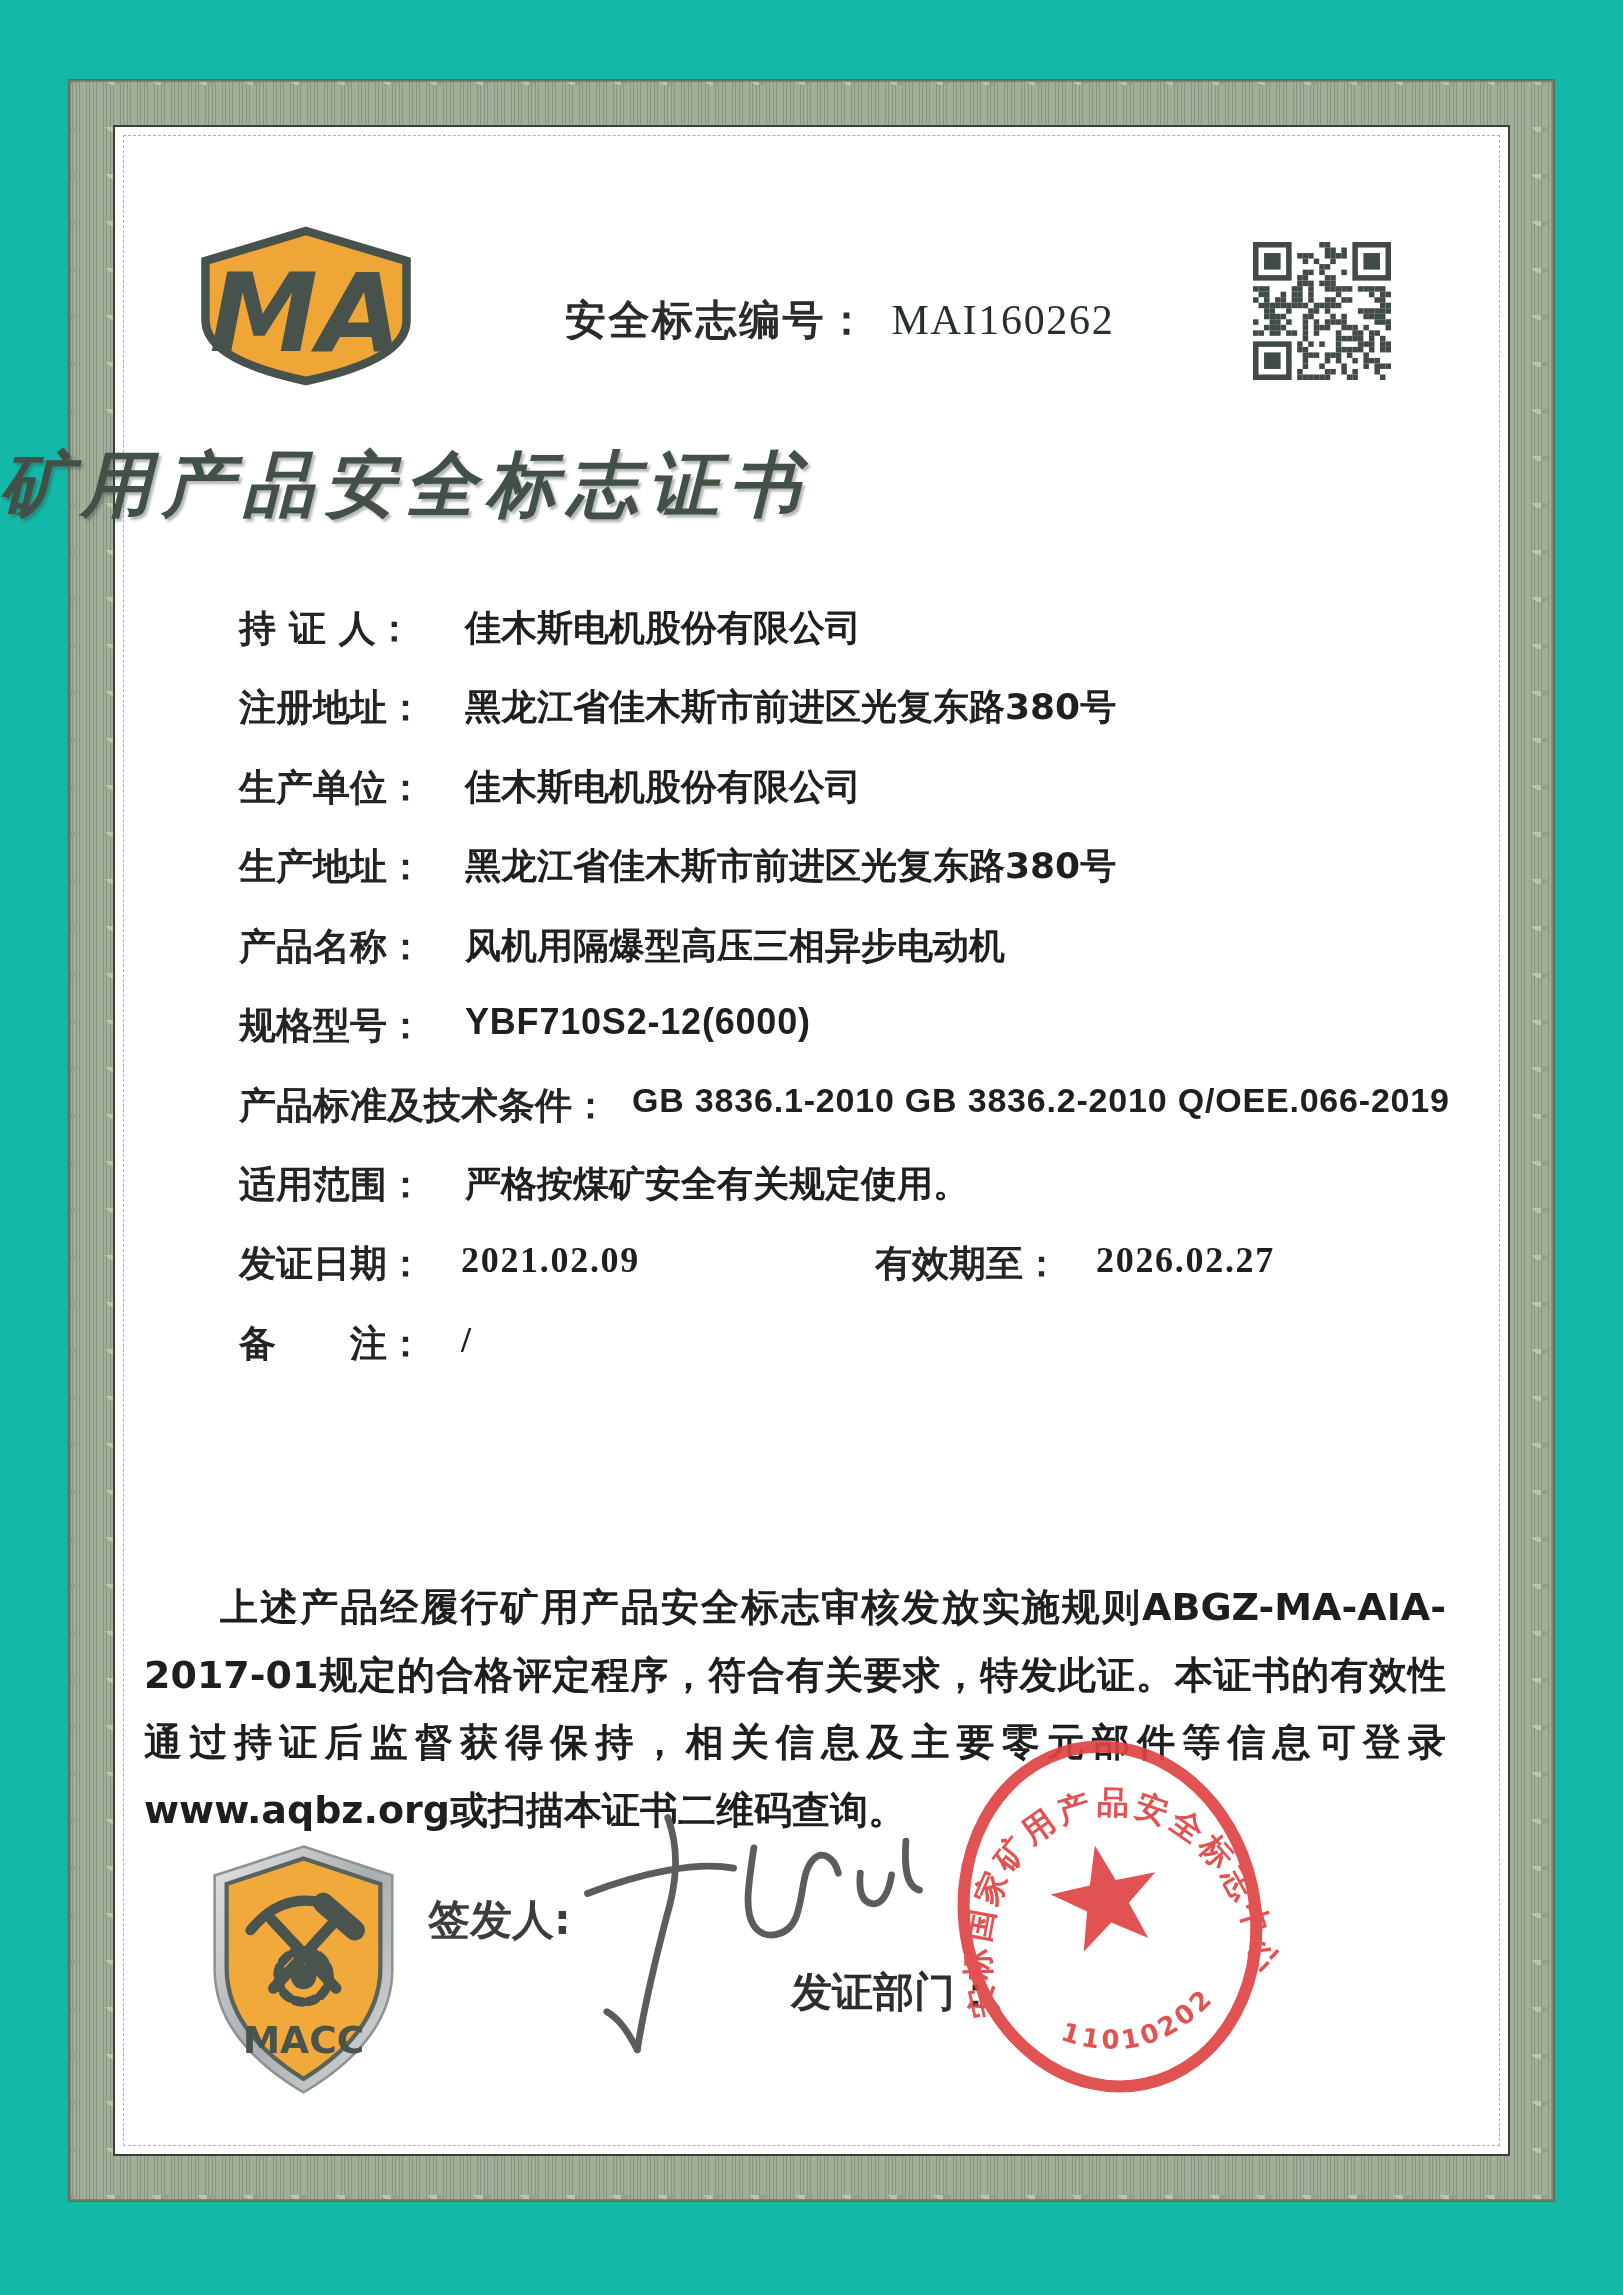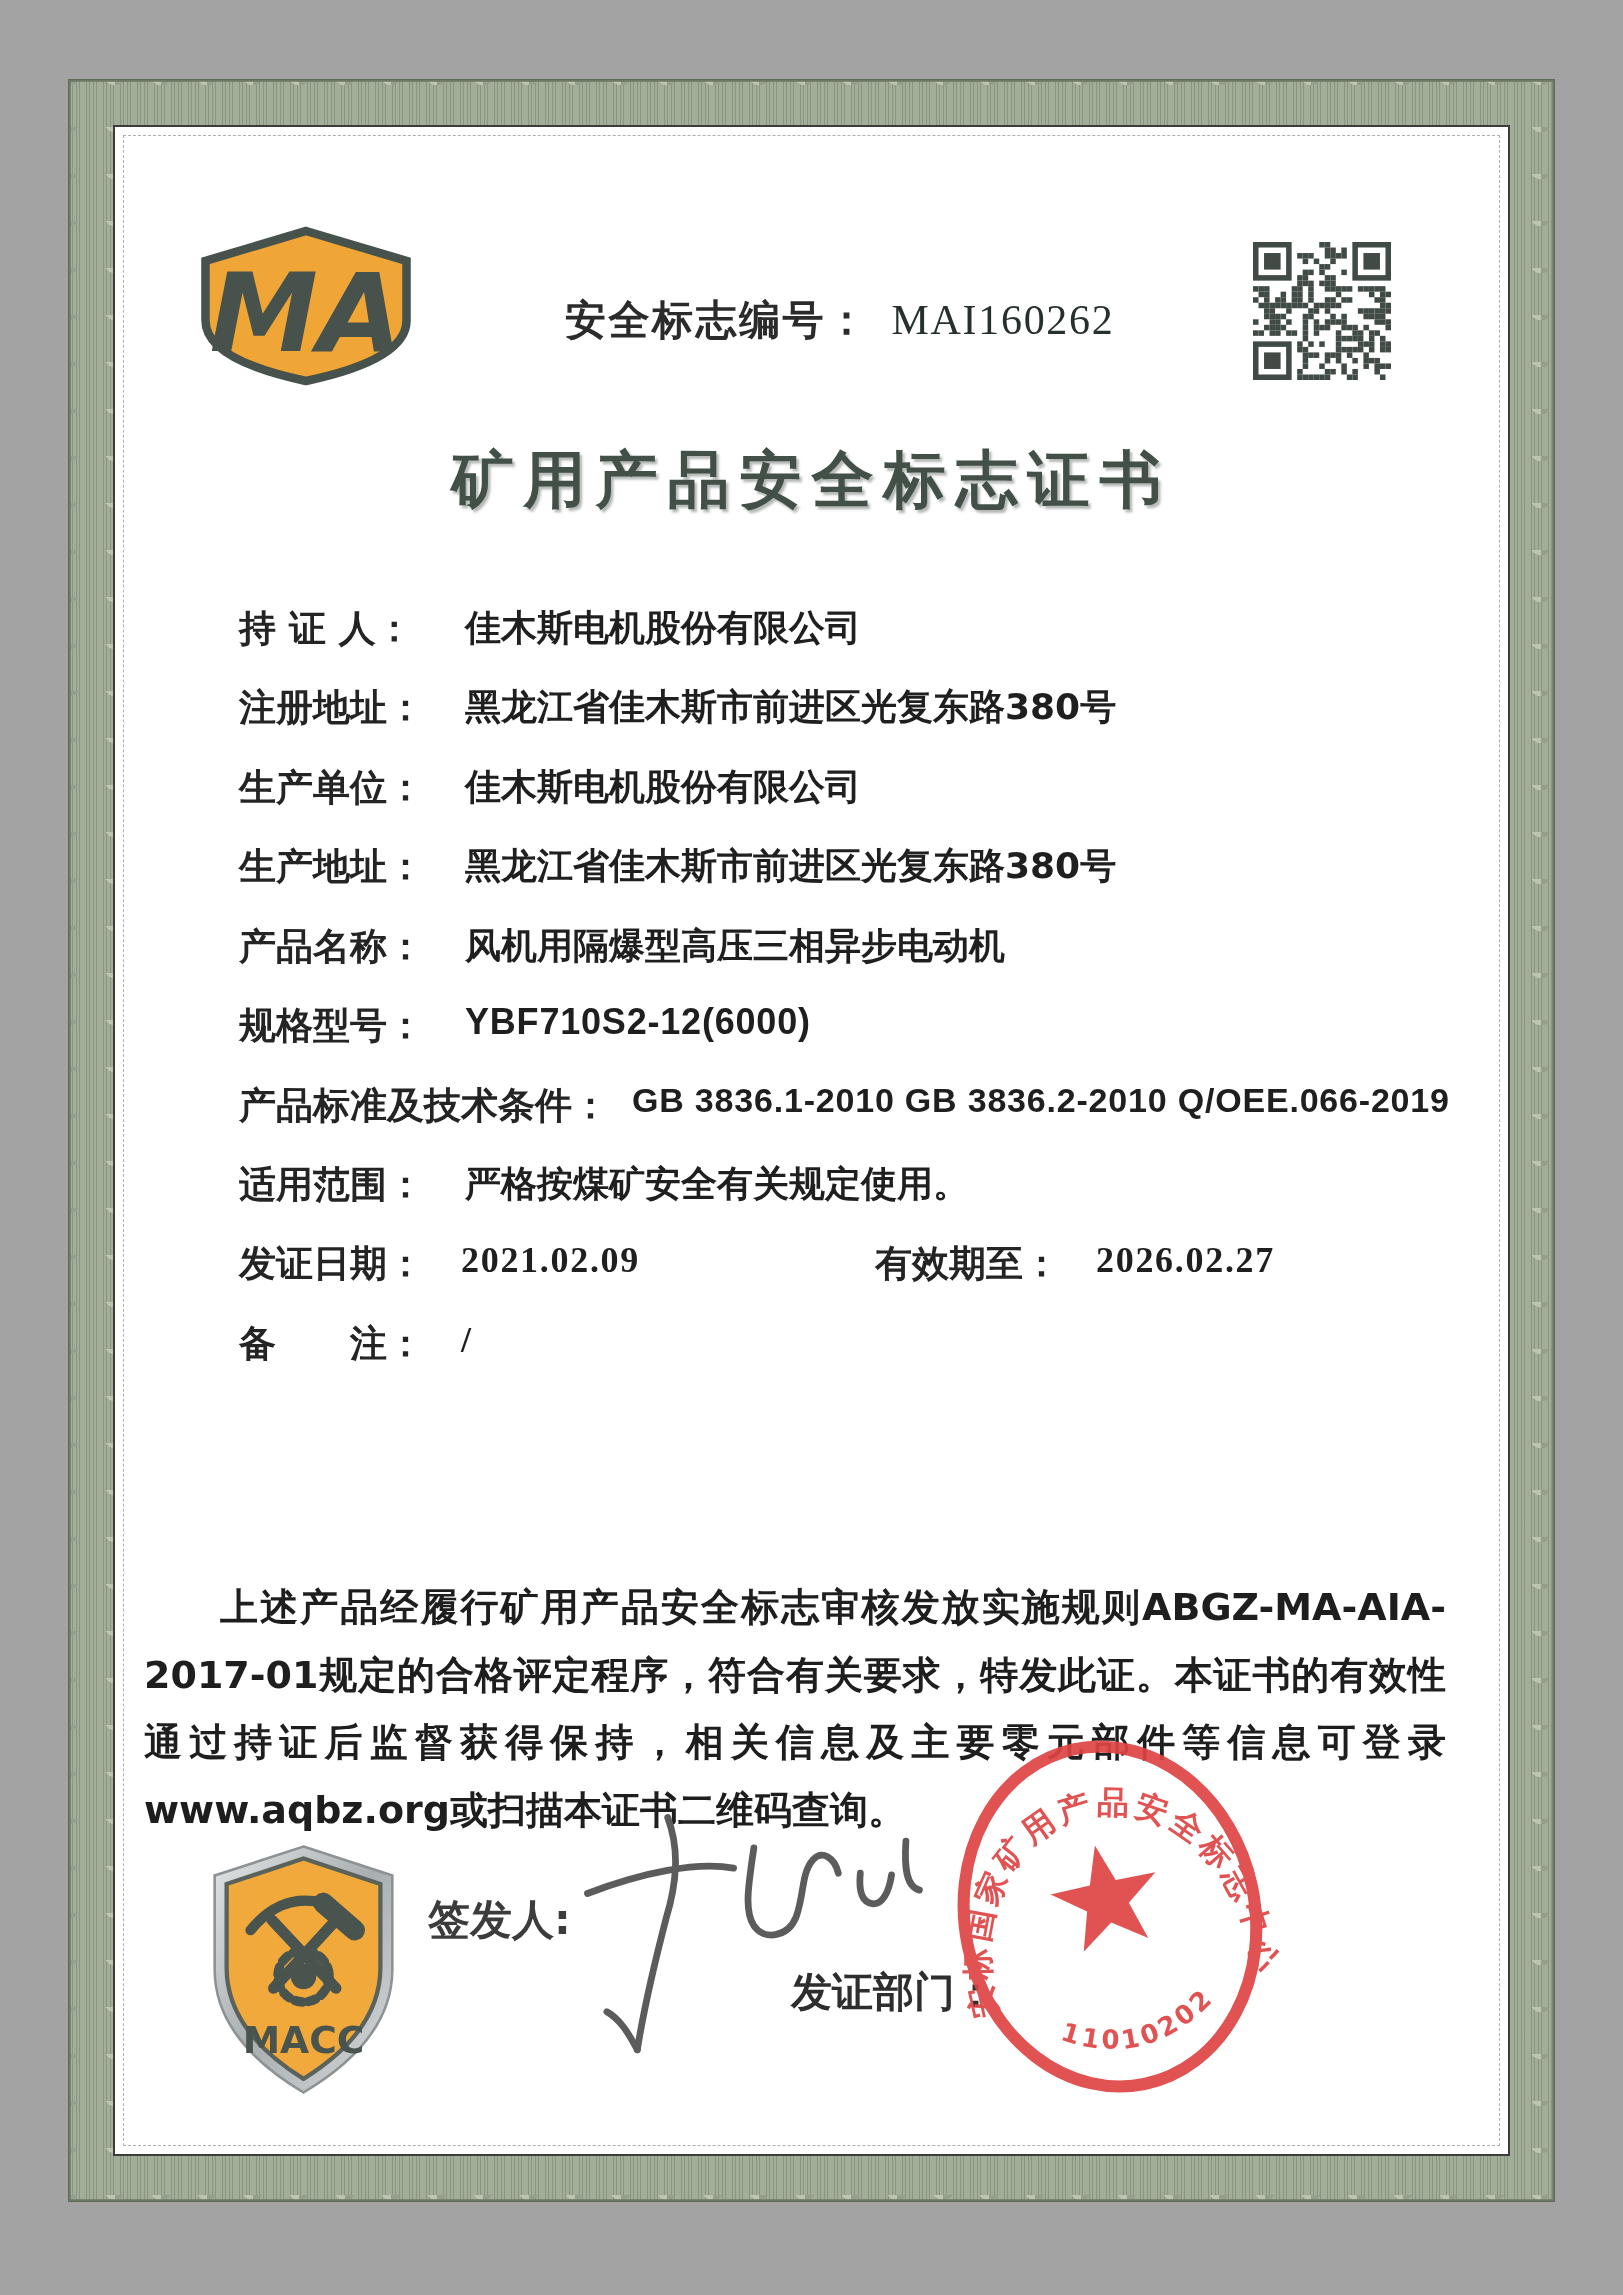--- a/index.html
+++ b/index.html
@@ -1,17 +1,17 @@
 <!DOCTYPE html>
 <html style="font-size:13.5px"><head>
 <meta charset="utf-8">
 <style>
   html,body{margin:0;padding:0;background:#ffffff;}
   .page{
-    position:relative; width:1623px; height:2295px; background:#a3a3a3; overflow:hidden;
+    position:relative; width:1623px; height:2295px; background:#14b8a6; overflow:hidden;
     font-family:"DejaVu Sans","Liberation Sans",sans-serif; color:#262626;
   }
   
   .band{
     position:absolute; left:68px; right:68px; top:79px; bottom:93px;
     background-color:#a3ae99;
     background-image:
       radial-gradient(ellipse 18px 13.5px at 50% 112%, #e9ede1 30%, transparent 32%),
       radial-gradient(ellipse 23px 18px at 50% 118%, #75836e 44%, transparent 46%),
       radial-gradient(ellipse 25px 22px at 0% -8%, #949f8c 40%, transparent 42%),
@@ -30,23 +30,23 @@
   }
   
   .ma-logo{position:absolute; left:191px; top:223px; width:230px; height:166px;}
   .certno{position:absolute; left:565px; top:293px; white-space:nowrap;}
   .certno .lab{font-size:41px; font-weight:bold; color:#2b2b2b; letter-spacing:2.5px;}
   .certno .val{font-size:42px; font-family:"Liberation Serif","DejaVu Serif",serif;
                color:#27312c; margin-left:22px; letter-spacing:1.7px;margin-top:20px;}
   .qr{position:absolute; left:1253px; top:242px; width:138px; height:138px;}
   
   .title{
-    position:absolute; left:0; right:0; top:438px; text-align:center;
-    font-size:62px; font-weight:800; color:#425048; letter-spacing:10px;
-    text-shadow:2.5px 3.4px 2.5px rgba(60,72,62,.38); white-space:nowrap;
+    position:absolute; left:0; right:0; top:438px; text-align:left;
+    font-size:71px; font-weight:800; color:#425048; letter-spacing:10px;
+    text-shadow:2.5px 3.4px 2.5px rgba(60,72,62,.38); white-space:nowrap;font-style:italic;
   }
   
   .frow{position:absolute; left:0; width:100%; height:51px;}
   .flab{position:absolute; left:239px; font-size:37px; font-weight:bold; color:#242424; white-space:nowrap;}
   .fval{position:absolute; left:465px; font-size:36px; font-weight:600; color:#1f1f1f; white-space:nowrap;}
   .fval.mono{font-family:"Liberation Sans","DejaVu Sans",sans-serif; letter-spacing:0.8px;}
   .fval.serif{font-family:"Liberation Serif","DejaVu Serif",serif; letter-spacing:1.7px;}
   
   .statement{
     position:absolute; left:144px; width:1302px; top:1574px;

